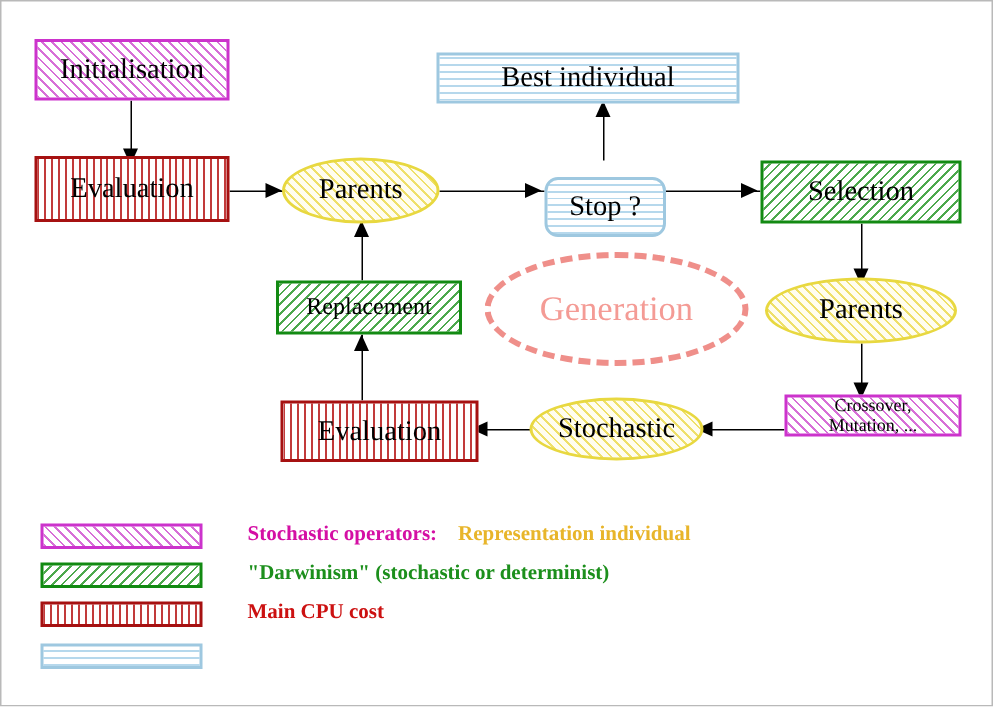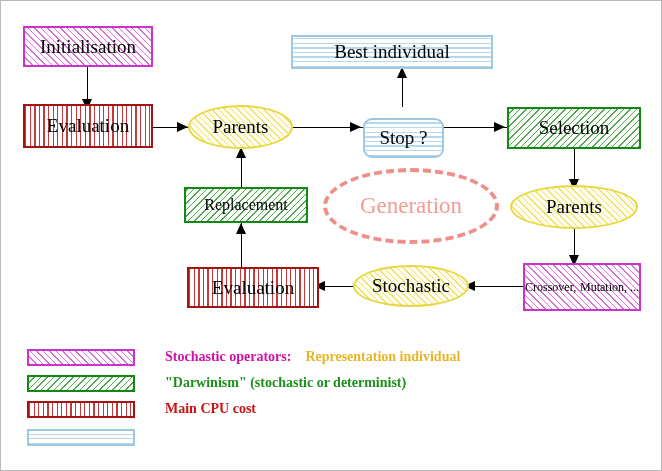--- a/index.html
+++ b/index.html
@@ -153,21 +153,21 @@
   </div>
 
   <div id="generation-ellipse" style="left:322px;top:167px;width:176px;height:76px;">
     <span>Generation</span>
   </div>
 
   <div class="node fill-yellow ellipse t-big" style="left:509px;top:184px;width:128px;height:44px;">
     <span class="lbl">Parents</span>
   </div>
 
-  <div class="node fill-magenta t-small" style="left:522px;top:262px;width:118px;height:48px;flex-direction:row;justify-content:space-between;">
+  <div class="node fill-magenta t-small" style="left:522px;top:262px;width:118px;height:28px;flex-direction:column;">
     <span class="lbl">Crossover,</span>
     <span class="lbl">Mutation, ...</span>
   </div>
 
   <div class="node fill-yellow ellipse t-big" style="left:352px;top:264px;width:116px;height:42px;">
     <span class="lbl">Stochastic</span>
   </div>
 
   <div class="node fill-red t-big" style="left:186px;top:266px;width:132px;height:41px;">
     <span class="lbl">Evaluation</span>

